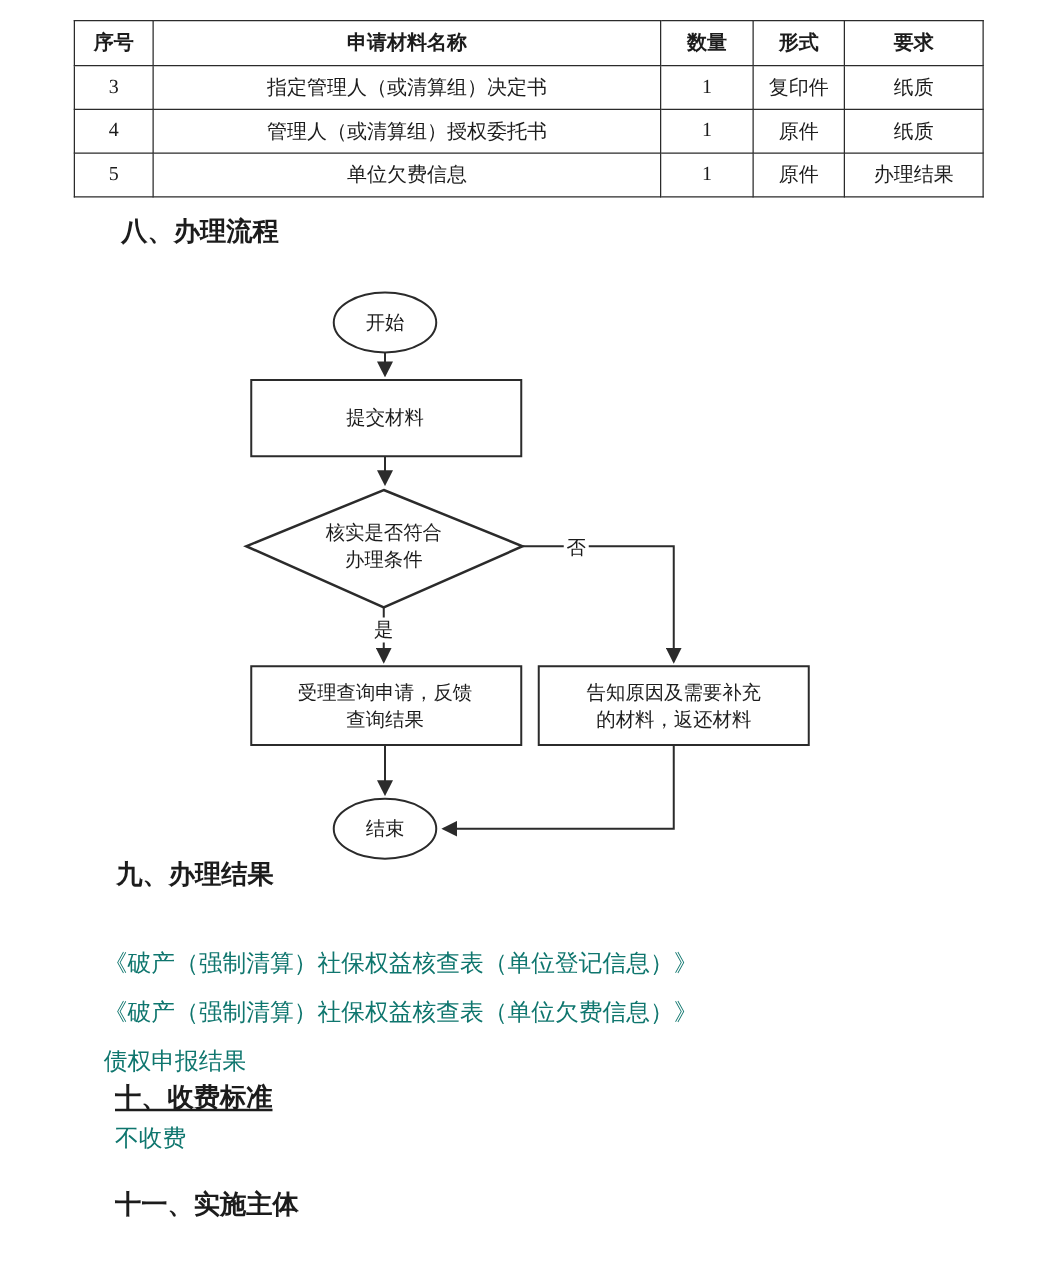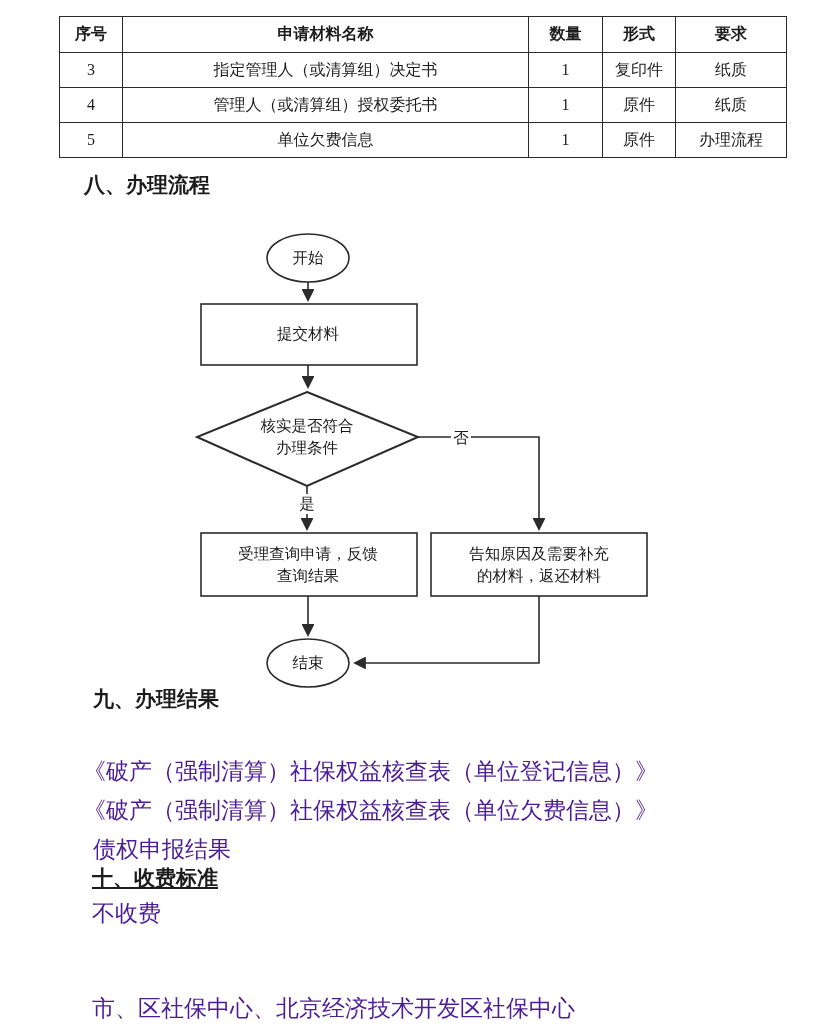--- a/index.html
+++ b/index.html
@@ -40,22 +40,22 @@
 
   
   .sec-heading {
     font-family: "Liberation Sans", sans-serif;
     font-weight: bold;
     font-size: 21px;
     color: #1c1c1c;
     white-space: nowrap;
   }
   .body-text {
-    font-size: 23px;
-    color: #4c1d95;
+    font-size: 19px;
+    color: #0f766e;
     white-space: nowrap;
   }
   .result-lines .body-text { line-height: 33px; }
 
   
   svg.flow { display: block; }
   svg.flow .shape { fill: none; stroke: #2b2b2b; stroke-width: 1.6; }
   svg.flow .thick { stroke-width: 2; }
   svg.flow .edge  { fill: none; stroke: #2b2b2b; stroke-width: 1.6; }
   svg.flow text {
@@ -101,26 +101,26 @@
         <td>管理人（或清算组）授权委托书</td>
         <td>1</td>
         <td>原件</td>
         <td>纸质</td>
       </tr>
       <tr>
         <td>5</td>
         <td>单位欠费信息</td>
         <td>1</td>
         <td>原件</td>
-        <td>办理流程</td>
+        <td>办理结果</td>
       </tr>
     </tbody>
   </table>
 
-  <div class="sec-heading abs" style="left:84px; top:171px;text-align:center;">八、办理流程</div>
+  <div class="sec-heading abs" style="left:97px; top:171px;text-align:center;">八、办理流程</div>
 
   <svg class="flow abs" style="left:0; top:225px;" width="834" height="470" viewBox="0 0 834 470">
     <defs>
       <marker id="arrow" viewBox="0 0 10 10" refX="8.5" refY="5" markerWidth="8" markerHeight="8" orient="auto-start-reverse">
         <path d="M0,0 L10,5 L0,10 z" fill="#2b2b2b"></path>
       </marker>
     </defs>
 
     <ellipse class="shape" cx="308" cy="33" rx="41" ry="24"></ellipse>
     <text x="308" y="38">开始</text>
@@ -156,21 +156,21 @@
     <polyline class="edge" points="539,371 539,438 355,438" fill="none" marker-end="url(#arrow)"></polyline>
 
     <ellipse class="shape" cx="308" cy="438" rx="41" ry="24"></ellipse>
     <text x="308" y="443">结束</text>
   </svg>
 
   <div class="sec-heading abs" style="left:93px; top:685px;">九、办理结果</div>
   <div class="result-lines abs" style="left:83px; top:755px;">
     <div class="body-text">《破产（强制清算）社保权益核查表（单位登记信息）》</div>
     <div class="body-text" style="margin-top:6px;">《破产（强制清算）社保权益核查表（单位欠费信息）》</div>
-    <div class="body-text" style="margin-top:6px; margin-left:10px;">债权申报结果</div>
+    <div class="body-text" style="margin-top:6px; margin-left:0;">债权申报结果</div>
   </div>
 
   <div class="sec-heading abs" style="left:92px; top:864px;text-decoration:underline;">十、收费标准</div>
   <div class="body-text abs" style="left:92px; top:898px;text-align:right;">不收费</div>
 
-  <div class="body-text abs" style="left:92px; top:993px;">市、区社保中心、北京经济技术开发区社保中心</div>
+  <div class="sec-heading abs" style="left:92px; top:949px;">十一、实施主体</div>
 
 </div>
 
 </body></html>

